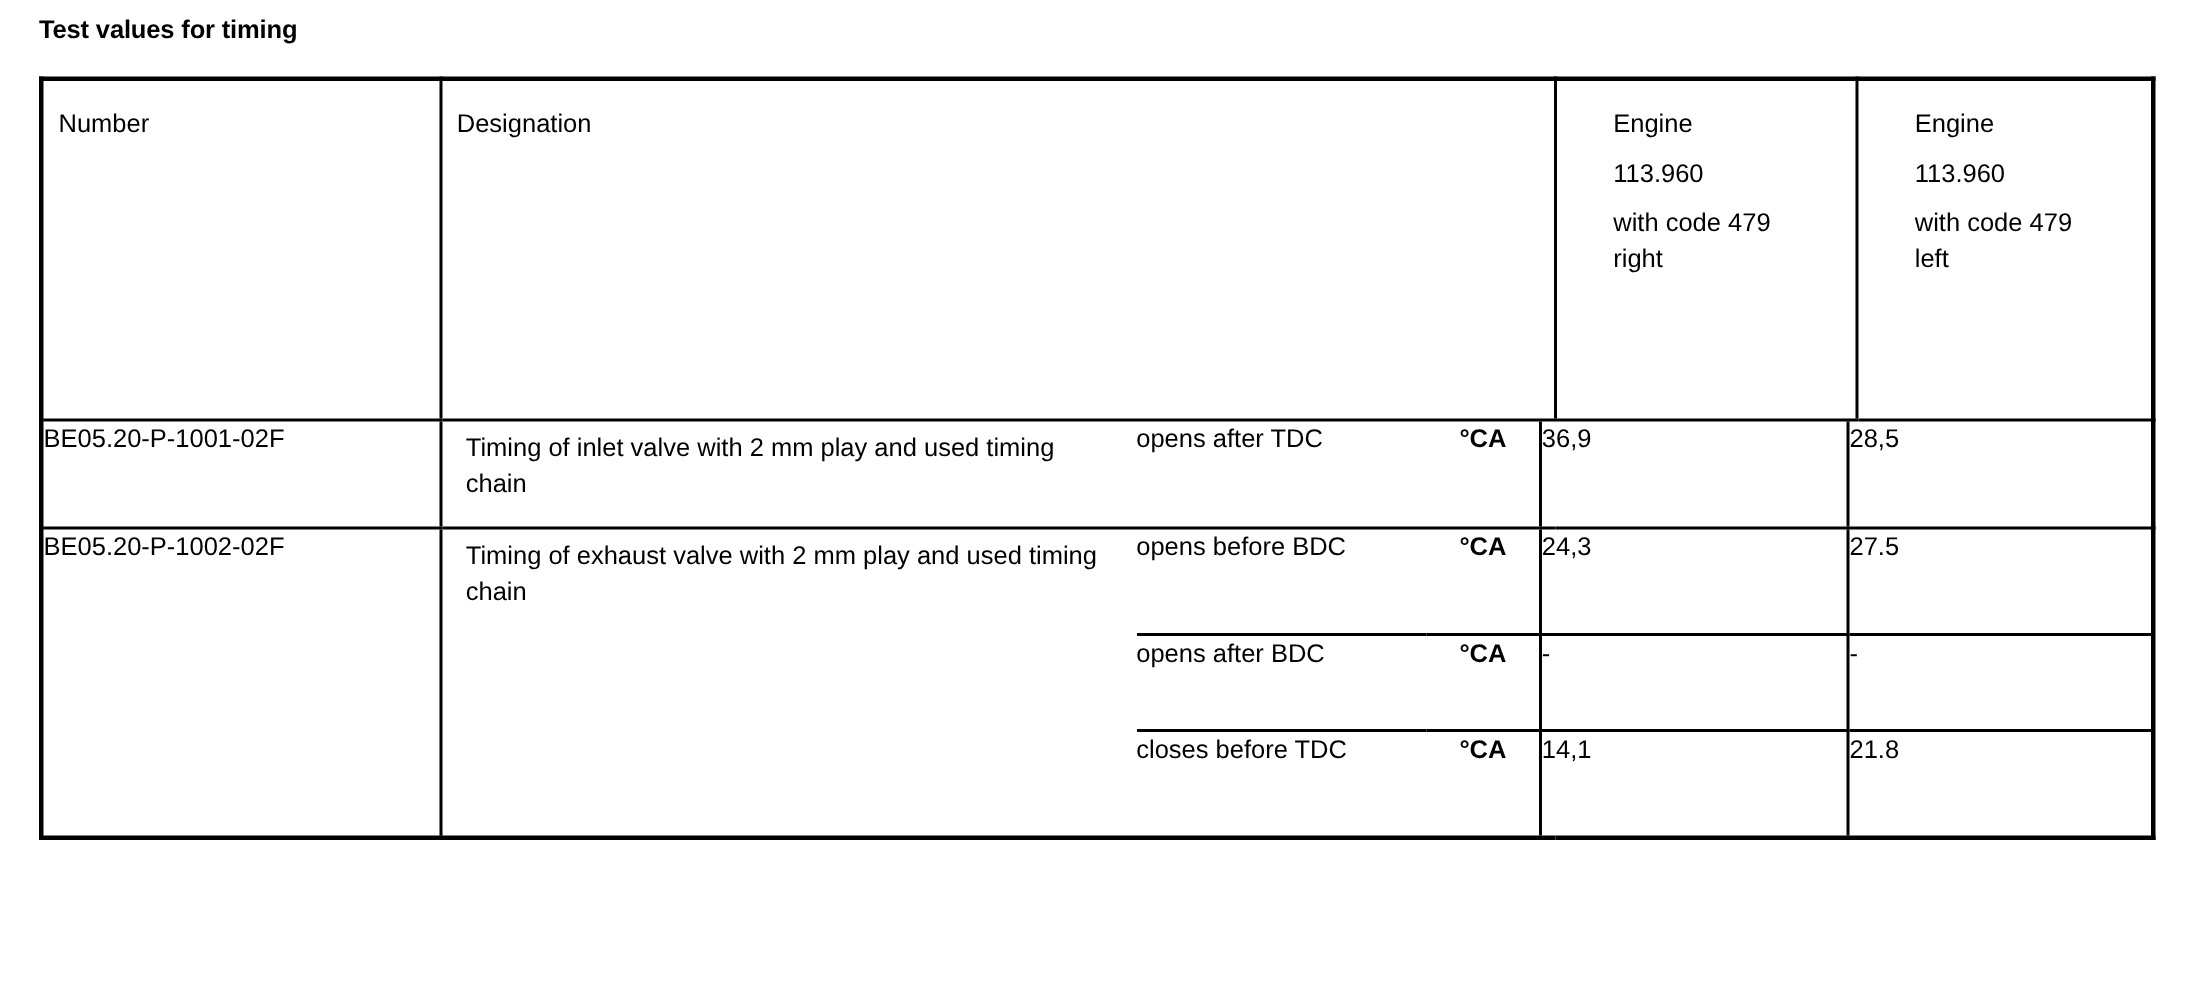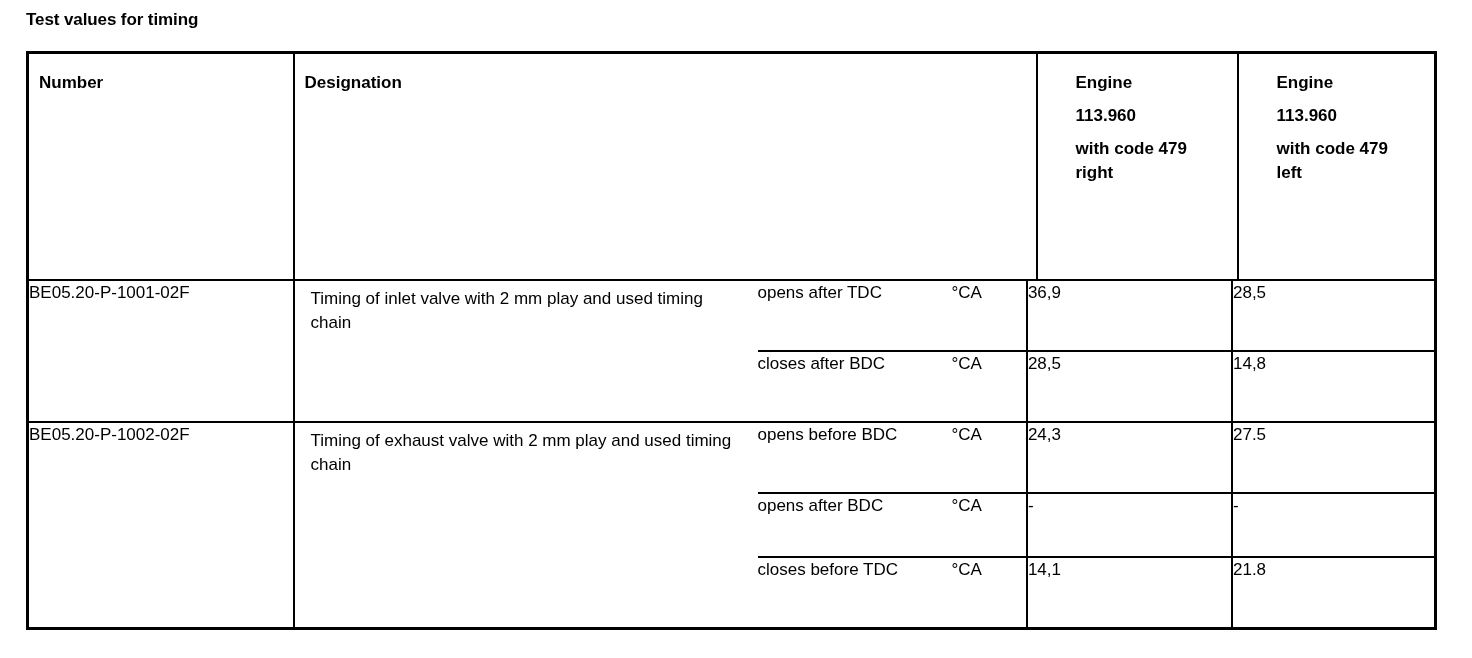--- a/index.html
+++ b/index.html
@@ -51,21 +51,21 @@
   }
 
   
   .col-number   { width: 266px; }
   .col-desig    { width: 743px; }
   .col-right    { width: 201px; }
   .col-left     { width: 198px; }
 
   
   .hdr td {
-    font-weight: bold;
+    font-weight: normal;
     border-bottom: 2px solid #000;
     height: 225px;
   }
   .hdr .cell-pad {
     padding: 17px 10px 0 10px;
   }
   .hdr .bdr-l { border-left: 2px solid #000; }
 
   .hdr-lines div { white-space: nowrap; padding-left: 28px; }
   .hdr-gap { height: 9px; }
@@ -95,22 +95,23 @@
   .meas-table tr:last-child > td { border-bottom: none; }
 
   .m-label {
     width: 190px;
     padding: 16px 0 10px 16px;
     white-space: nowrap;
   }
   .m-unit {
     width: 74px;
     padding: 16px 14px 10px 0;
-    text-align: left;
-    white-space: nowrap;
+    text-align: center;
+    white-space: nowrap;
+    font-weight: bold;
   }
   .m-val {
     width: 201px;
     padding: 16px 10px 10px 12px;
     border-left: 2px solid #000;
     white-space: nowrap;
     margin-top: 32px;
   }
   .m-val2 {
     width: 198px;
@@ -205,26 +206,20 @@
                 <col style="width:201px">
                 <col style="width:198px">
               </colgroup>
               <tbody>
                     <tr class="h1">
                 <td class="m-label">opens after TDC</td>
                 <td class="m-unit">°CA</td>
                 <td class="m-val">36,9</td>
                 <td class="m-val2">28,5</td>
               </tr>
-              <tr class="h3">
-                <td class="m-label">closes after BDC</td>
-                <td class="m-unit">°CA</td>
-                <td class="m-val">28,5</td>
-                <td class="m-val2">14,8</td>
-              </tr>
             </tbody>
                 </table>
           </div>
         </div>
       </td>
     </tr>
 
     <tr class="data-row last">
       <td class="num-cell">
         <span>BE05.20-P-1002-02F</span>

